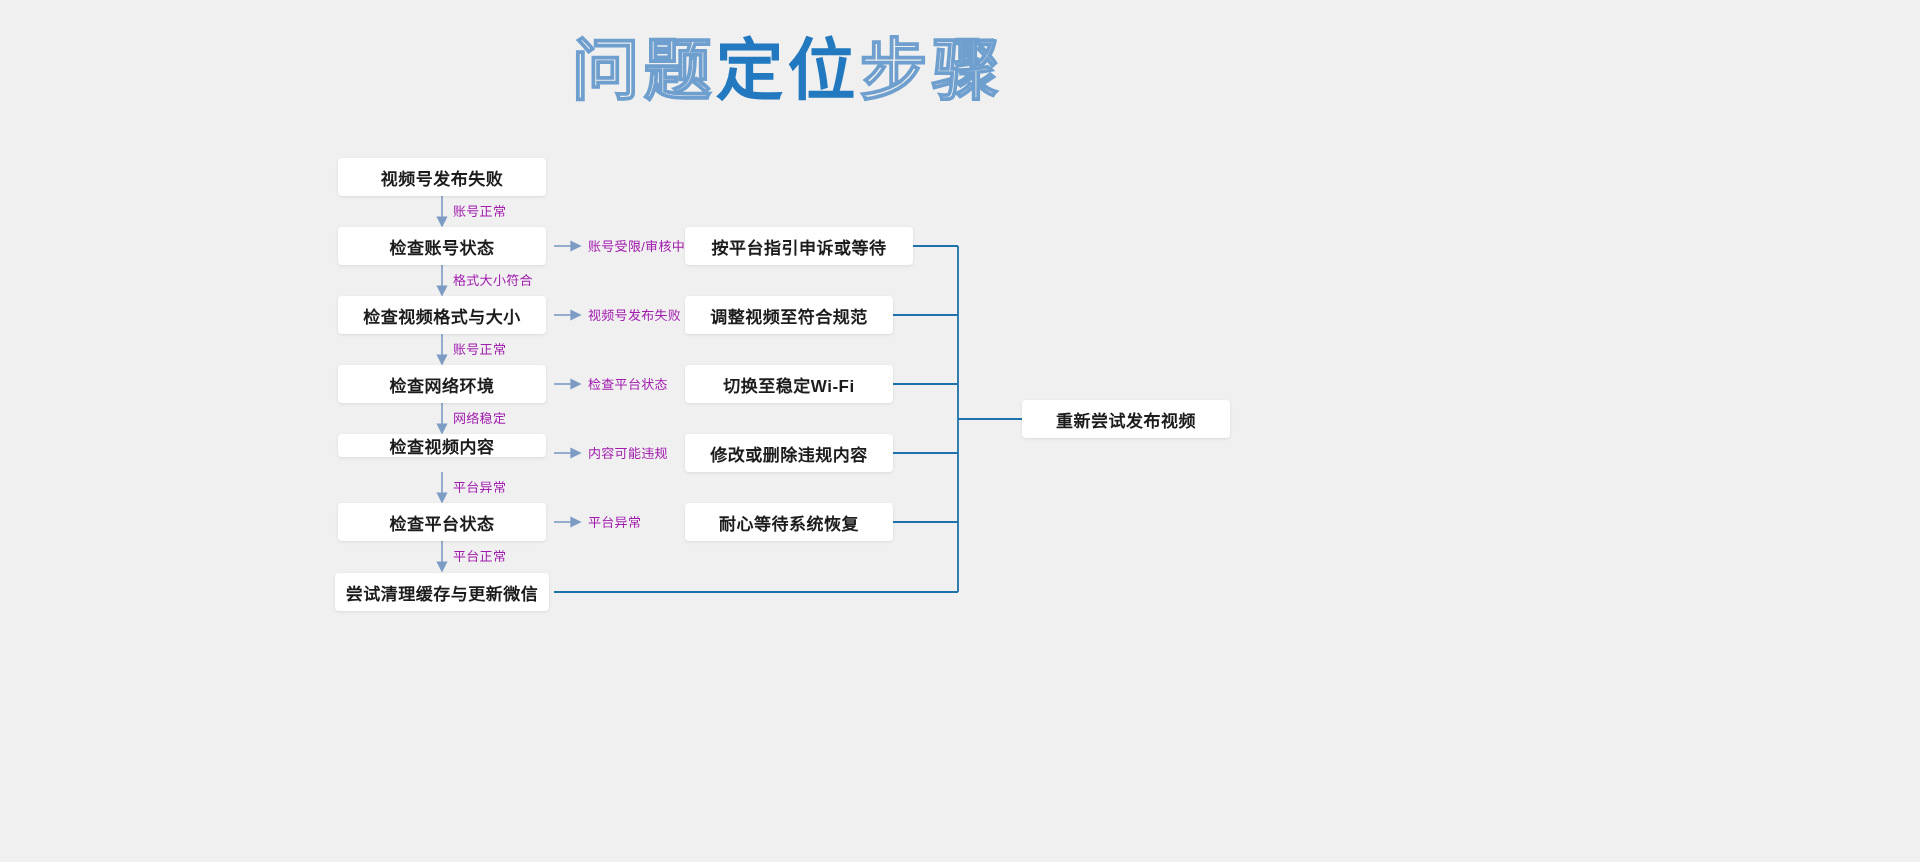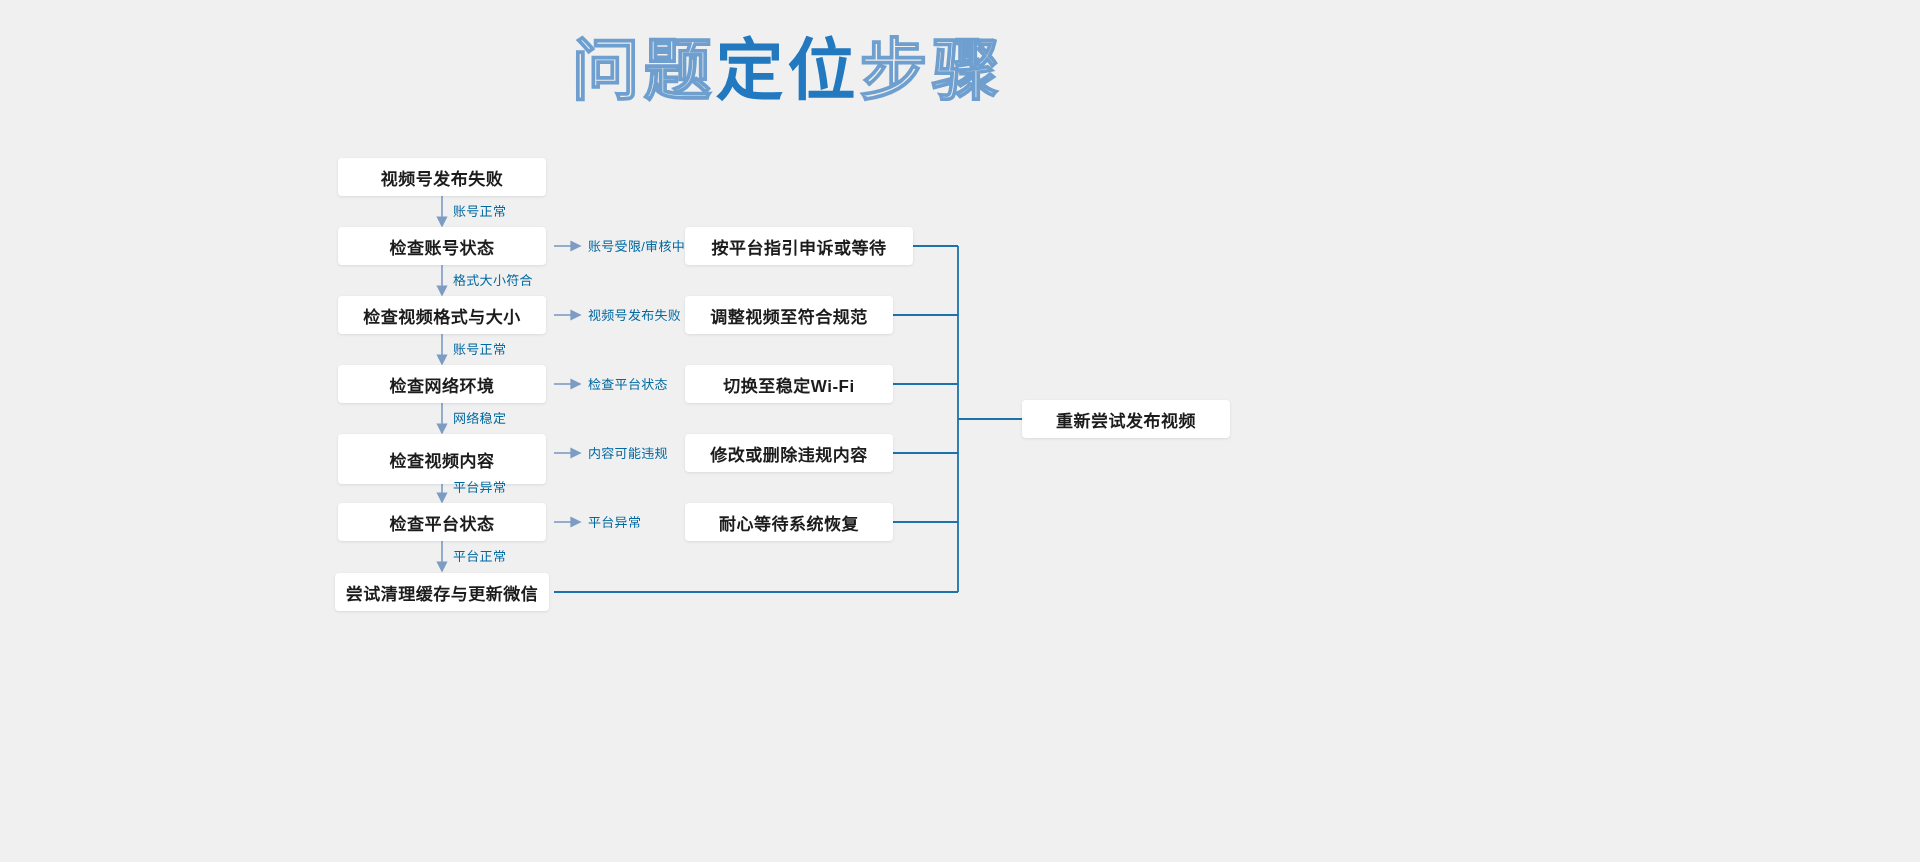--- a/index.html
+++ b/index.html
@@ -71,21 +71,21 @@
     color: #1c1c1c;
     font-size: 17px;
     font-weight: bold;
     letter-spacing: 0.5px;
     box-sizing: border-box;
     white-space: nowrap;
   }
 
   .edge-label {
     position: absolute;
-    color: #0369a1;
+    color: #a21caf;
     font-size: 13px;
     letter-spacing: 0.3px;
     white-space: nowrap;
     line-height: 1;
   }
   .edge-label.v {
     
   }
 </style>
 </head>
@@ -144,21 +144,21 @@
   </div>
 
   <div class="node" style="left:338px; top:296px; width:208px; height:38px;">
     <span>检查视频格式与大小</span>
   </div>
 
   <div class="node" style="left:338px; top:365px; width:208px; height:38px;">
     <span>检查网络环境</span>
   </div>
 
-  <div class="node" style="left:338px; top:434px; width:208px; height:50px;">
+  <div class="node" style="left:338px; top:434px; width:208px; height:23px;">
     <span>检查视频内容</span>
   </div>
 
   <div class="node" style="left:338px; top:503px; width:208px; height:38px;">
     <span>检查平台状态</span>
   </div>
 
   <div class="node" style="left:335px; top:573px; width:214px; height:38px;">
     <span>尝试清理缓存与更新微信</span>
   </div>

